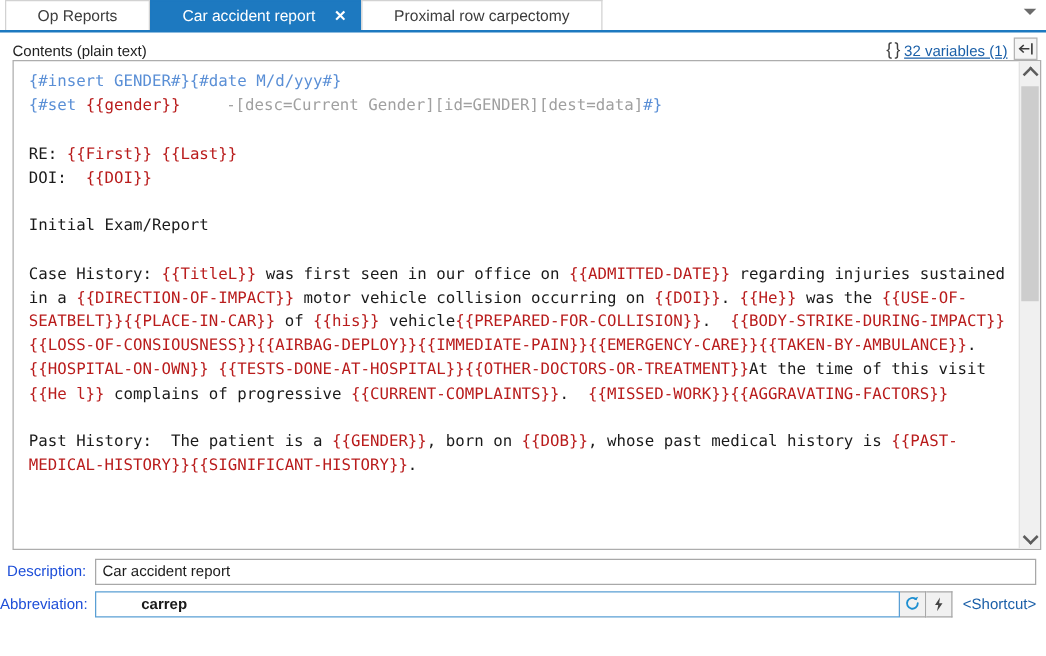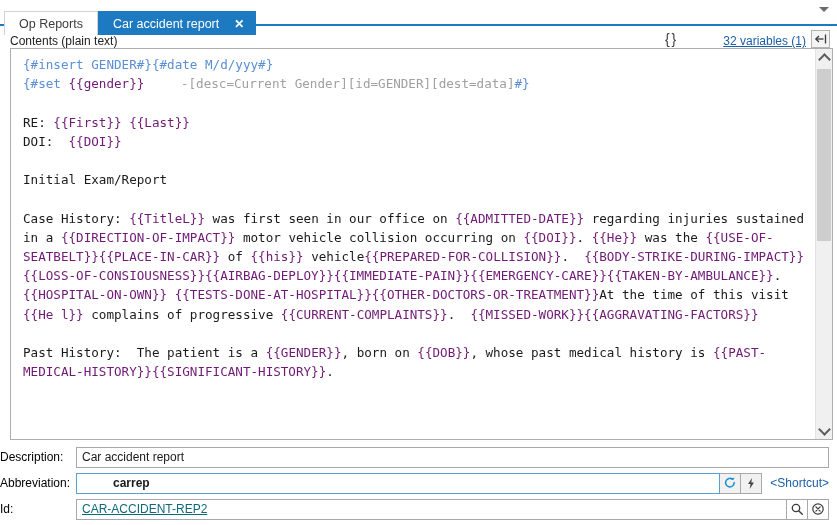--- a/index.html
+++ b/index.html
@@ -31,32 +31,32 @@
     background: #ffffff;
     border-bottom: 2px solid #1d79c0;
     box-sizing: border-box;
     display: flex;
     align-items: flex-end;
     padding-left: 4px;
   }
   .tab {
     height: 24px;
     line-height: 24px;
-    padding: 0 14px;
+    padding: 0 25px;
     font-size: 12.5px;
     color: #3c3c3c;
     background: #ffffff;
     border: 1px solid #d2d2d2;
     border-bottom: none;
     box-sizing: border-box;
     white-space: nowrap;
     display: flex;
     align-items: center;
     position: relative;
-    top: 11px;
+    top: 0;
   }
   .tab.active {
     background: #1d79c0;
     color: #ffffff;
     border-color: #1d79c0;
     padding-right: 8px;
   }
   .tab .close-x {
     margin-left: 12px;
     font-size: 12px;
@@ -104,21 +104,20 @@
     letter-spacing: -1px;
     margin-right: 4px;
     padding-bottom: 1px;
   }
   .variables-link {
     font-size: 12px;
     color: #1a5fa8;
     text-decoration: underline;
     cursor: pointer;
     margin-right: 5px;
-    margin-left: 44px;
   }
   .insert-btn {
     width: 19px;
     height: 18px;
     border: 1px solid #b4b4b4;
     background: #f4f4f4;
     display: inline-flex;
     align-items: center;
     justify-content: center;
     box-sizing: border-box;
@@ -142,21 +141,21 @@
     padding: 6px 8px 0 12px;
     font-family: "DejaVu Sans Mono", "Liberation Mono", monospace;
     font-size: 12.6px;
     line-height: 19.2px;
     color: #1a1a1a;
     white-space: pre-wrap;
     word-break: break-word;
     overflow: hidden;
     box-sizing: border-box;
   }
-  .v  { color: #701a75; }   
+  .v  { color: #b91c1c; }   
   .c  { color: #5a8fd6; }   
   .g  { color: #a0a0a0; margin-left: 29px; }   
 
   
   .vscroll {
     width: 17px;
     flex: 0 0 17px;
     background: #f0f0f0;
     border-left: 1px solid #e2e2e2;
     position: relative;
@@ -196,24 +195,24 @@
   }
   .frow {
     display: flex;
     align-items: center;
     height: 22px;
     margin-bottom: 4px;
   }
   .flabel {
     width: 76px;
     flex: 0 0 76px;
-    text-align: left;
+    text-align: right;
     padding-right: 7px;
     font-size: 12px;
-    color: #000000;
+    color: #1d4ed8;
     box-sizing: border-box;
   }
   .finput {
     flex: 1 1 auto;
     height: 21px;
     border: 1px solid #a8a8a8;
     background: #ffffff;
     font-family: "Liberation Sans", sans-serif;
     font-size: 12px;
     color: #1a1a1a;
@@ -264,20 +263,23 @@
 
 <div class="app">
 
   <div class="tabstrip">
     <div class="tab">
       <span>Op Reports</span>
     </div>
     <div class="tab active">
       <span>Car accident report</span>
       <span class="close-x">✕</span>
+    </div>
+    <div class="tab">
+      <span>Proximal row carpectomy</span>
     </div>
     <div class="tabstrip-spacer"></div>
     <div class="tabstrip-caret">
       <span class="caret-down"></span>
     </div>
   </div>
 
   <div class="contents-header">
     <span class="contents-label">Contents (plain text)</span>
     <span class="header-spacer"></span>
@@ -323,34 +325,15 @@
         </svg>
       </span>
       <span class="sqbtn">
         <svg class="iconsvg" width="12" height="13" viewBox="0 0 12 13">
           <path d="M7 1 L3 7 L5.6 7 L4.6 12 L9 5.6 L6.3 5.6 Z" fill="#444444"></path>
         </svg>
       </span>
       <span class="shortcut-link">&lt;Shortcut&gt;</span>
     </div>
 
-    <div class="frow">
-      <span class="flabel">Id:</span>
-      <span class="finput">
-        <span class="idlink">CAR-ACCIDENT-REP2</span>
-      </span>
-      <span class="sqbtn plain">
-        <svg class="iconsvg" width="14" height="14" viewBox="0 0 14 14">
-          <circle cx="6" cy="6" r="3.7" stroke="#3a3a3a" stroke-width="1.3" fill="none"></circle>
-          <path d="M8.9 8.9 L12.3 12.3" stroke="#3a3a3a" stroke-width="1.4" stroke-linecap="round"></path>
-        </svg>
-      </span>
-      <span class="sqbtn plain">
-        <svg class="iconsvg" width="14" height="14" viewBox="0 0 14 14">
-          <circle cx="7" cy="7" r="5.2" stroke="#3a3a3a" stroke-width="1.2" fill="none"></circle>
-          <path d="M4.9 4.9 L9.1 9.1 M9.1 4.9 L4.9 9.1" stroke="#3a3a3a" stroke-width="1.2" stroke-linecap="round"></path>
-        </svg>
-      </span>
-      <span style="width:4px;flex:0 0 4px"></span>
-    </div>
 
   </div>
 </div>
 
 </body></html>

